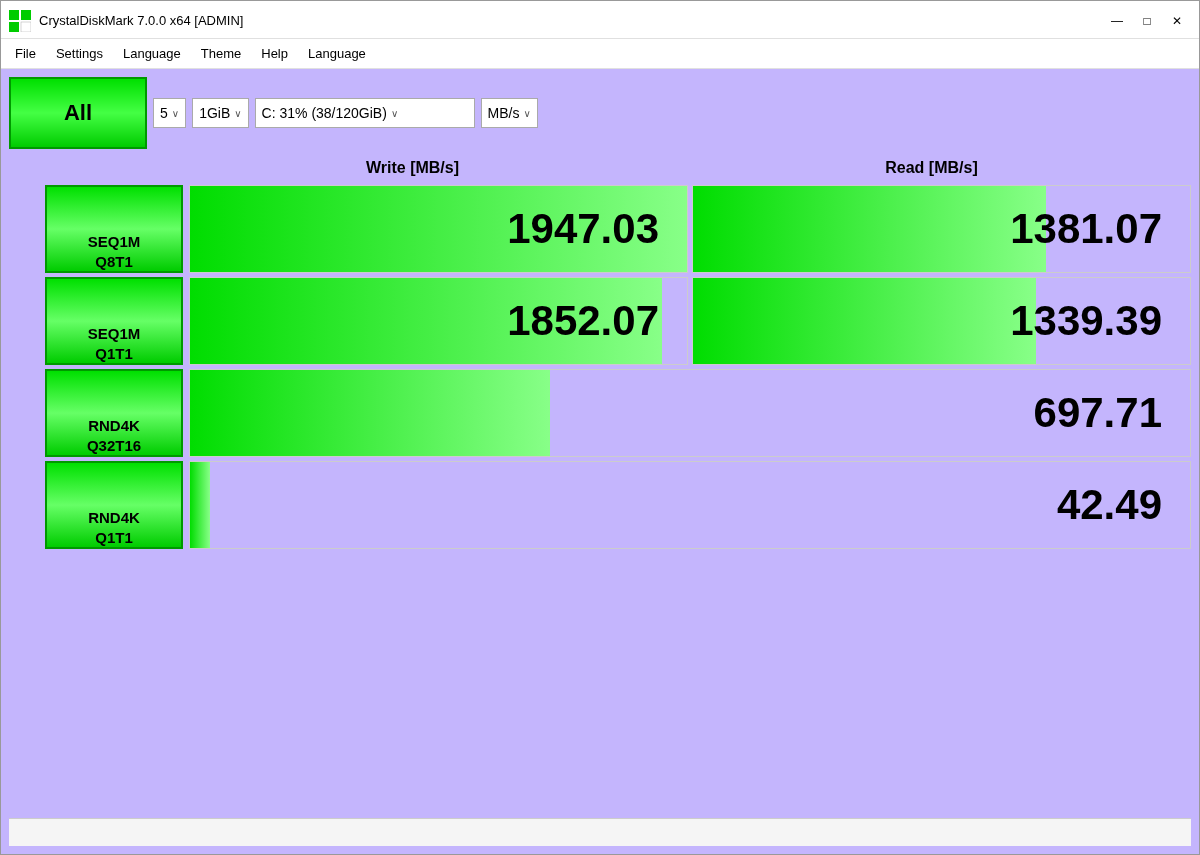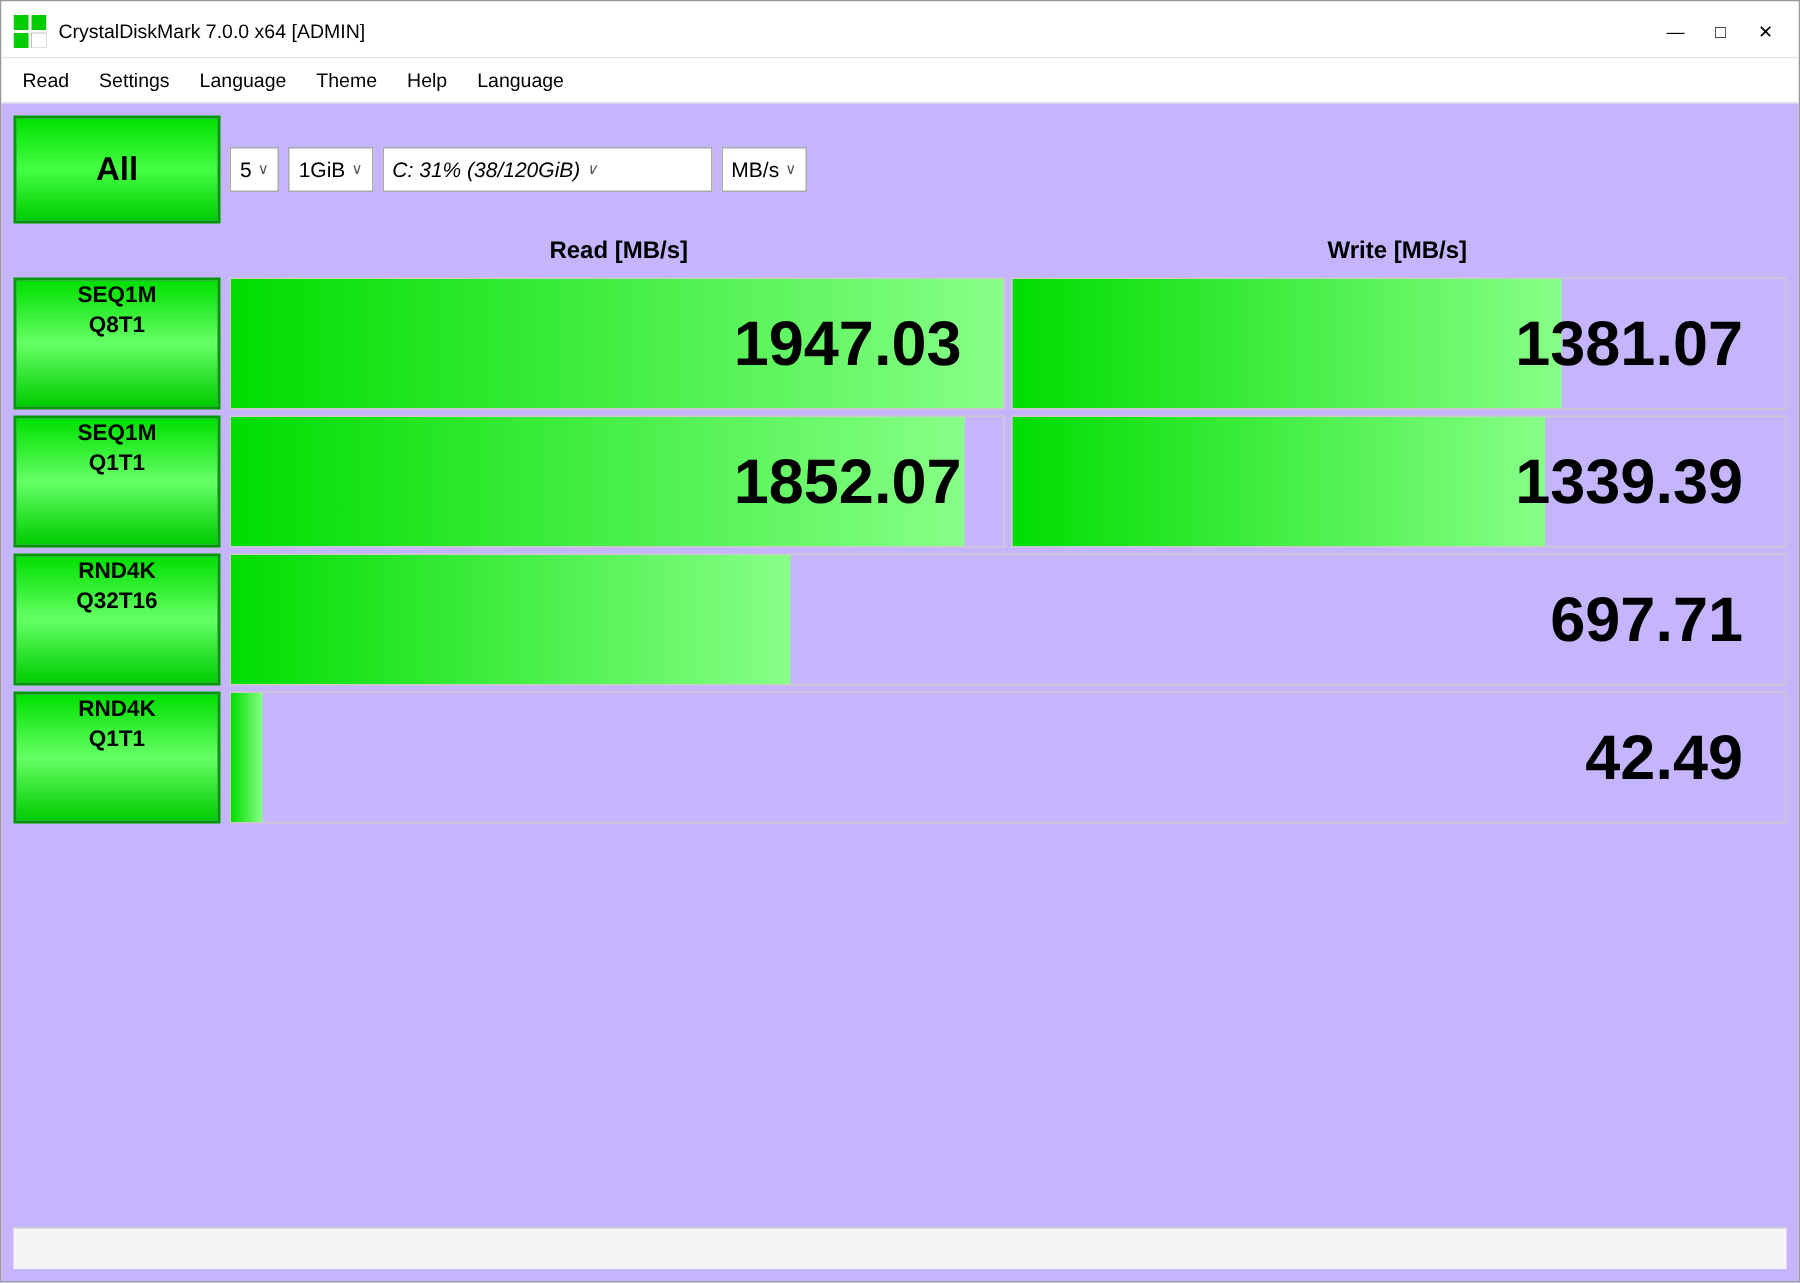--- a/index.html
+++ b/index.html
@@ -129,21 +129,20 @@
       gap: 4px;
     }
 
     .dropdown-arrow {
       font-size: 10px;
       color: #555;
     }
 
     .dropdown-wide {
       min-width: 220px;
-      font-style: italic;
     }
 
     
     .headers-row {
       display: flex;
       margin-bottom: 4px;
       margin-left: 144px;
     }
 
     .header-cell {
@@ -169,26 +168,27 @@
       gap: 0;
     }
 
     .row-label {
       width: 138px;
       background: linear-gradient(to bottom, #00e000, #66ff66, #00cc00);
       border: 2px solid #009900;
       display: flex;
       flex-direction: column;
       align-items: center;
-      justify-content: flex-start;
+      justify-content: flex-end;
       font-size: 15px;
       font-weight: bold;
       color: #000;
       flex-shrink: 0;
       line-height: 1.3;
+      margin-left: 36px;
     }
 
     .row-separator {
       width: 6px;
     }
 
     .row-values {
       flex: 1;
       display: flex;
       gap: 4px;
@@ -249,21 +249,21 @@
       <span class="title-text">CrystalDiskMark 7.0.0 x64 [ADMIN]</span>
     </div>
     <div class="title-bar-controls">
       <button class="title-btn">—</button>
       <button class="title-btn">□</button>
       <button class="title-btn close">✕</button>
     </div>
   </div>
 
   <div class="menu-bar">
-    <span class="menu-item">Read</span>
+    <span class="menu-item">File</span>
     <span class="menu-item">Settings</span>
     <span class="menu-item">Language</span>
     <span class="menu-item">Theme</span>
     <span class="menu-item">Help</span>
     <span class="menu-item">Language</span>
   </div>
 
   <div class="main-content">
 
     <div class="controls-row">
@@ -284,22 +284,22 @@
         <span class="dropdown-arrow">∨</span>
       </div>
 
       <div class="dropdown">
         <span>MB/s</span>
         <span class="dropdown-arrow">∨</span>
       </div>
     </div>
 
     <div class="headers-row">
+      <div class="header-cell">Write [MB/s]</div>
       <div class="header-cell">Read [MB/s]</div>
-      <div class="header-cell">Write [MB/s]</div>
     </div>
 
     <div class="data-rows" id="data-rows-container">
     <div class="data-row">
     <div class="row-label">
       <span>SEQ1M</span>
       <span>Q8T1</span>
     </div>
     <div class="row-separator"></div>
     <div class="row-values">

